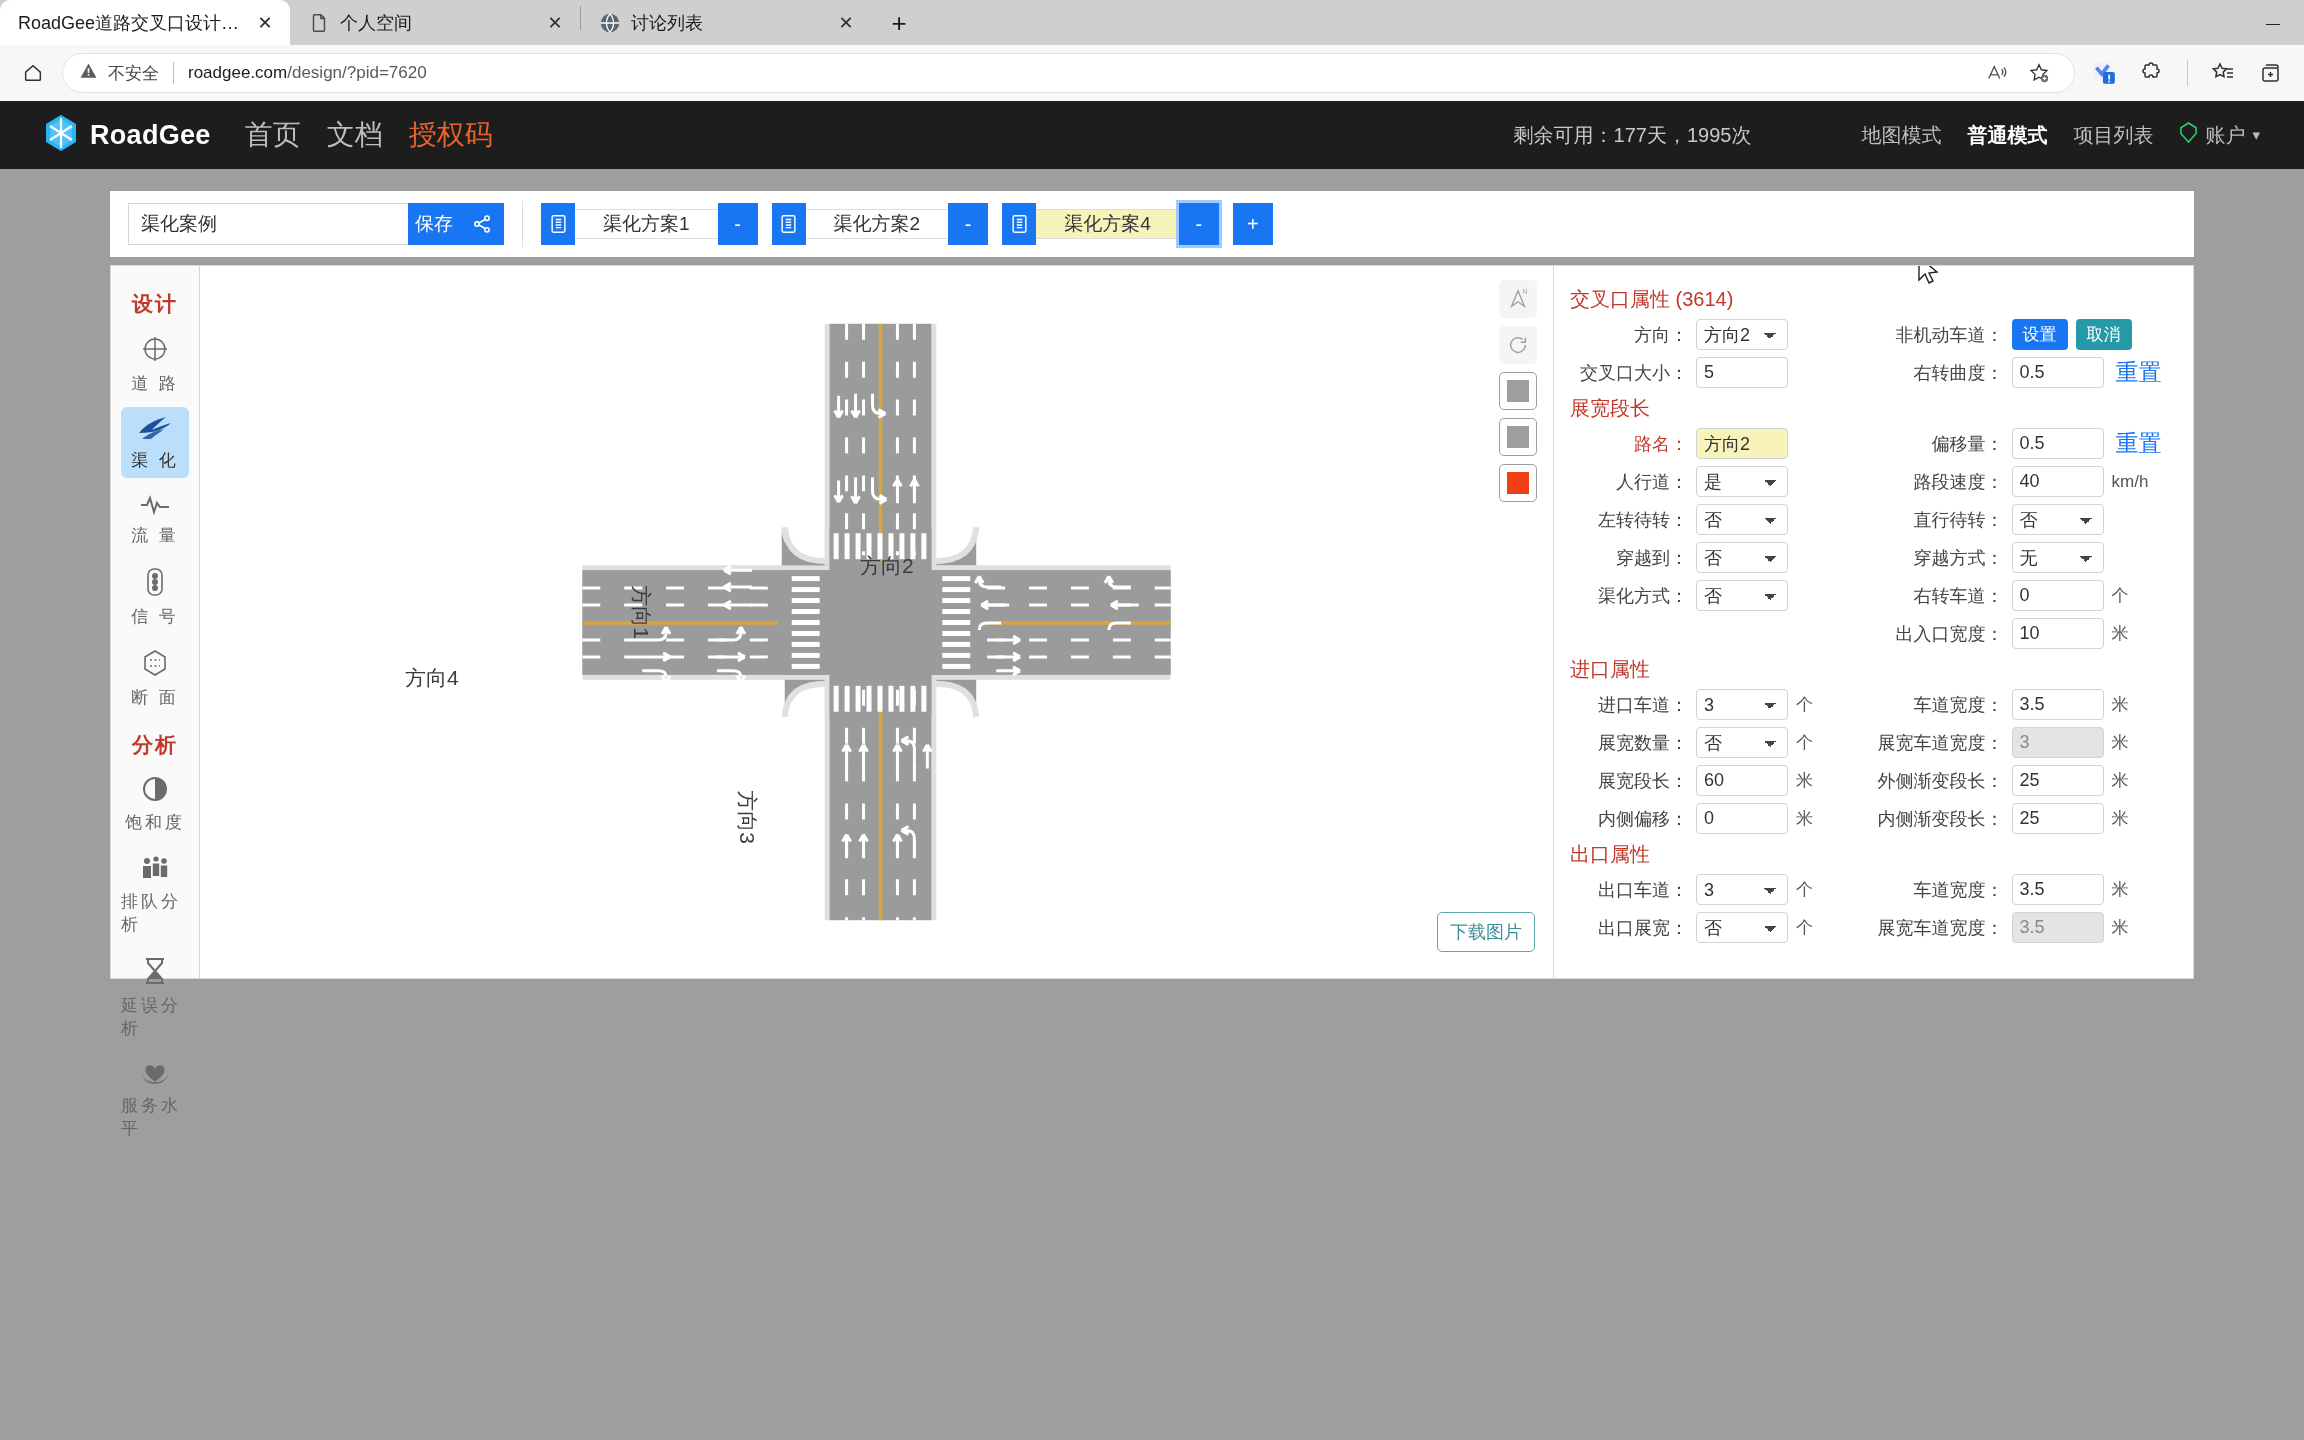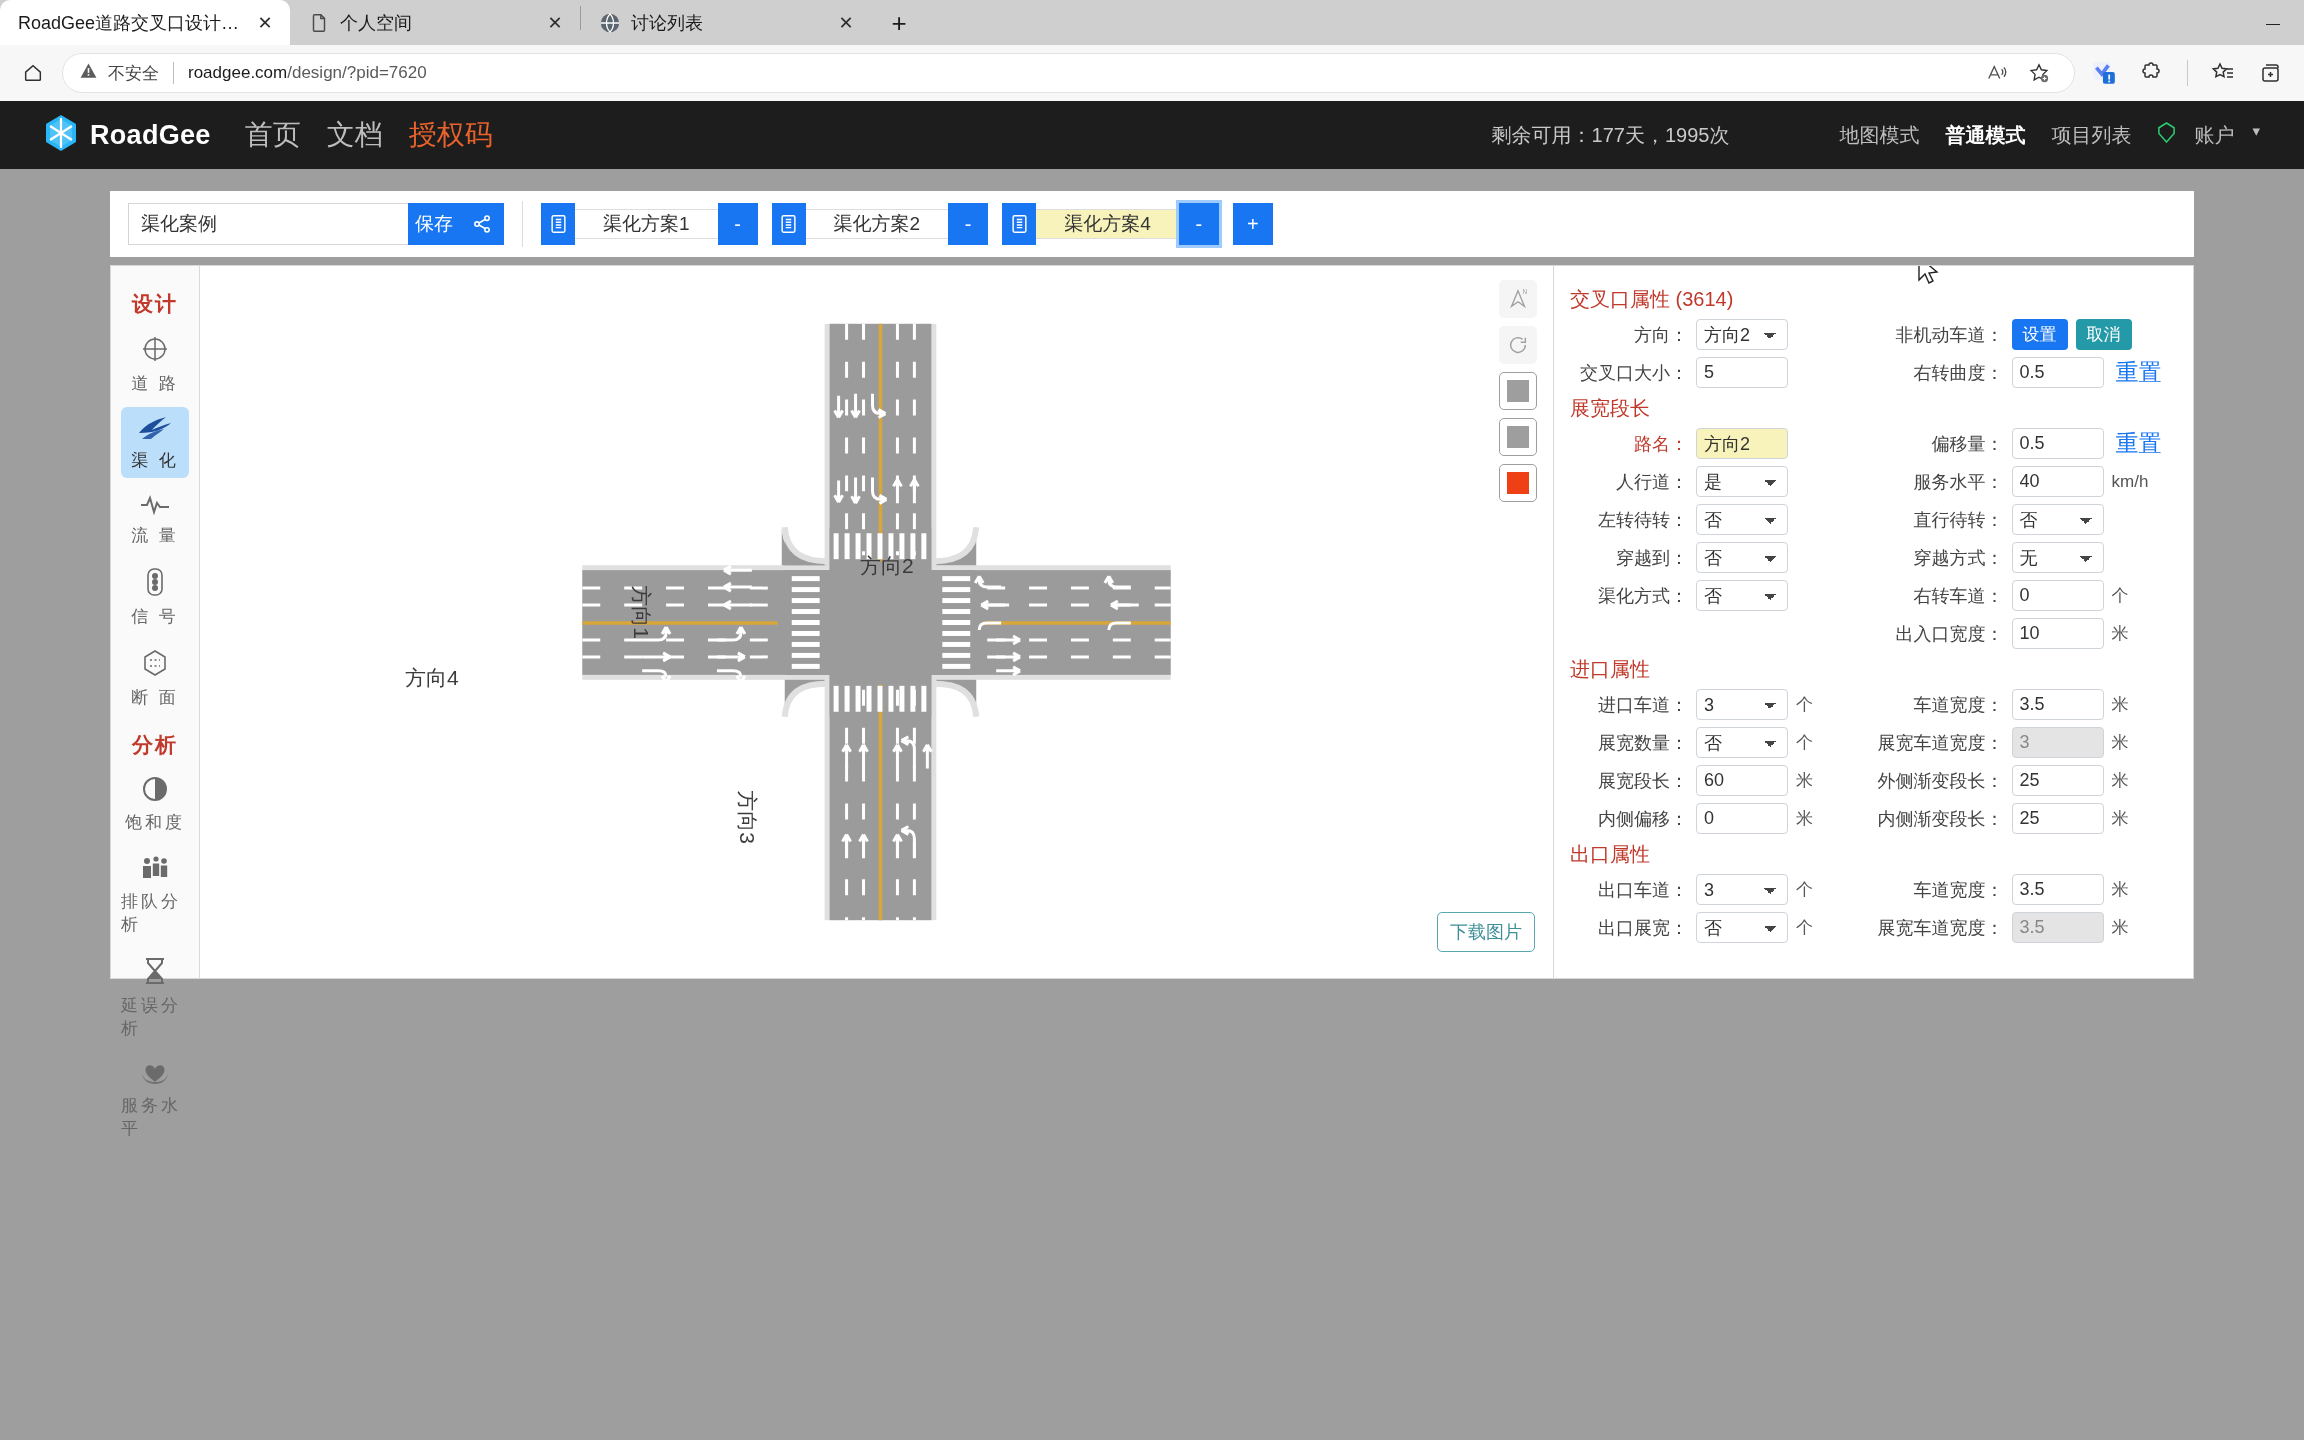--- a/index.html
+++ b/index.html
@@ -115,21 +115,21 @@
   }
   .brand { display: flex; align-items: center; gap: 12px; }
   .brand-name { font-size: 27px; font-weight: 700; letter-spacing: .3px; }
   .nav-links { display: flex; gap: 26px; margin-left: 34px; font-size: 28px; }
   .nav-links a { color: #bdbdbd; text-decoration: none; }
   .nav-links a.accent { color: #e8622c; }
   .header-mid { margin-left: auto; color: #c9c9c9; font-size: 20px; }
   .header-right { display: flex; align-items: center; gap: 26px; margin-left: 110px; font-size: 20px; }
   .header-right span { color: #bdbdbd; }
   .header-right span.active { color: #ffffff; font-weight: 700; }
-  .acct { display: flex; align-items: flex-start; gap: 18px; }
+  .acct { display: flex; align-items: center; gap: 7px; }
 
   
   .body-bg {
     height: 1271px;
     background: #9e9e9e;
     padding: 22px 110px 0 110px;
     position: relative;
   }
 
   
@@ -859,21 +859,21 @@
           <input class="pfield" value="0.5" style="">
           <span class="reset-link">重置</span>
         </div>
       </div>
       <div class="prow">
         <div class="pcell left">
           <span class="plabel">人行道：</span>
           <select class="pfield"><option>是</option></select>
         </div>
         <div class="pcell right">
-          <span class="plabel">服务水平：</span>
+          <span class="plabel">路段速度：</span>
           <input class="pfield" value="40" style="">
           <span class="unit">km/h</span>
         </div>
       </div>
       <div class="prow">
         <div class="pcell left">
           <span class="plabel">左转待转：</span>
           <select class="pfield"><option>否</option></select>
         </div>
         <div class="pcell right">

